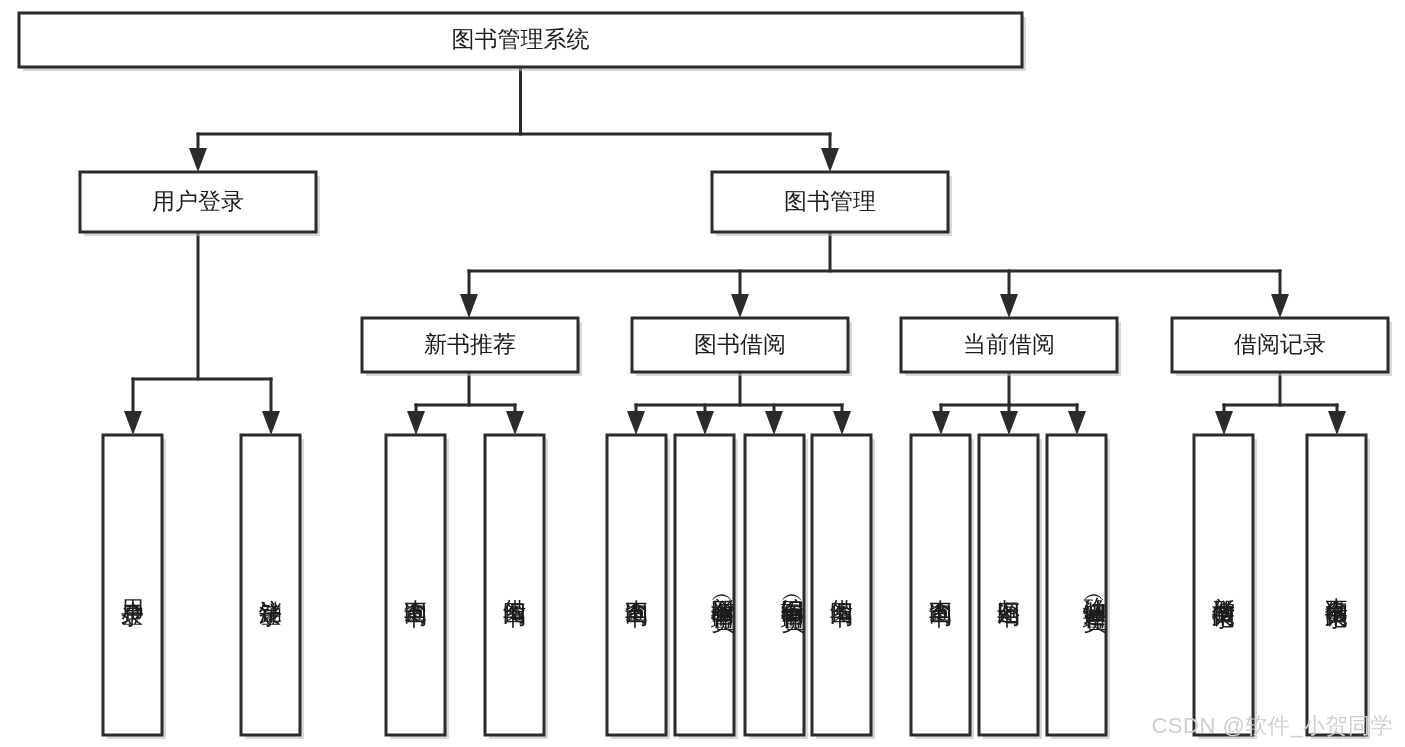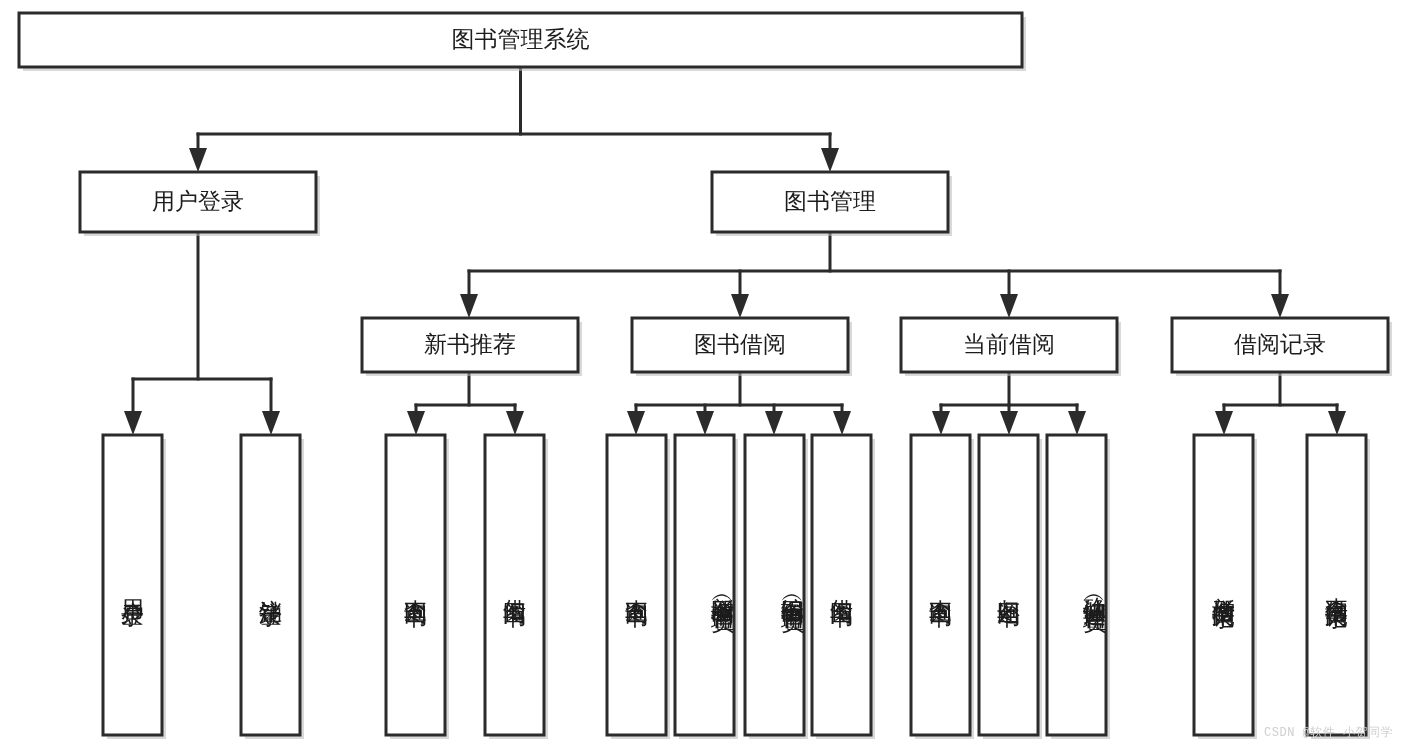--- a/index.html
+++ b/index.html
@@ -65,22 +65,22 @@
     display: flex;
     align-items: center;
     justify-content: center;
     white-space: nowrap;
     pointer-events: none;
   }
   .watermark {
     position: absolute;
     right: 12px;
     bottom: 6px;
-    font-family: Liberation Mono, monospace;
-    font-size: 12px;
+    font-family: Liberation Sans, sans-serif;
+    font-size: 22px;
     color: #cfcfcf;
     letter-spacing: 0.5px;
     user-select: none;
     margin-top: 44px;
   }
 </style>
 </head>
 <body>
 
 <div id="diagram-root">

